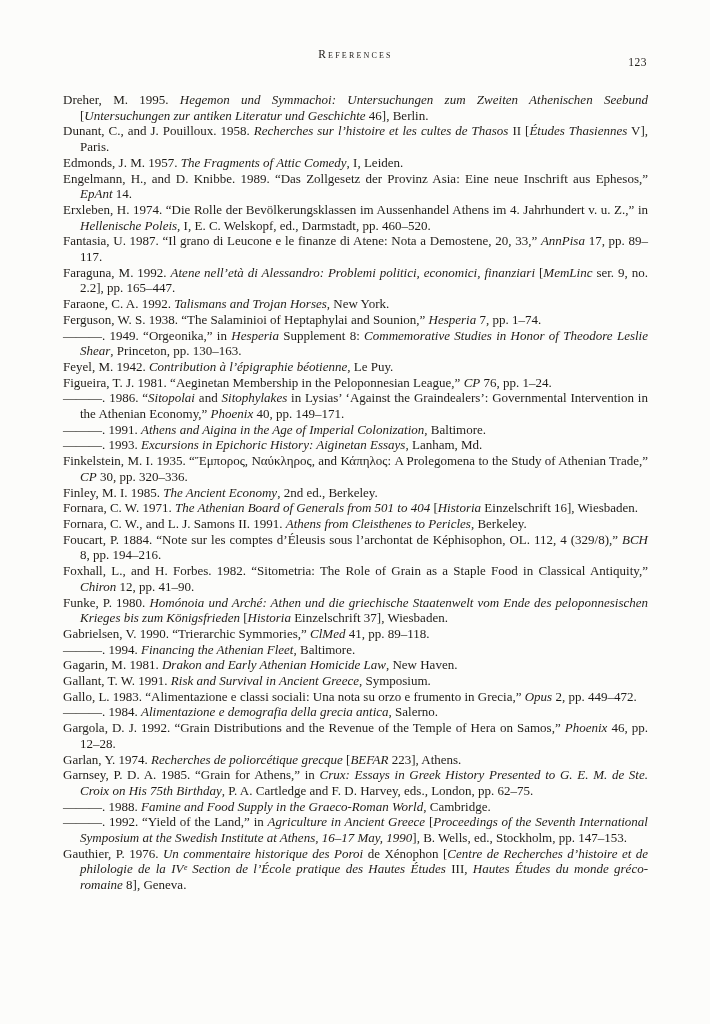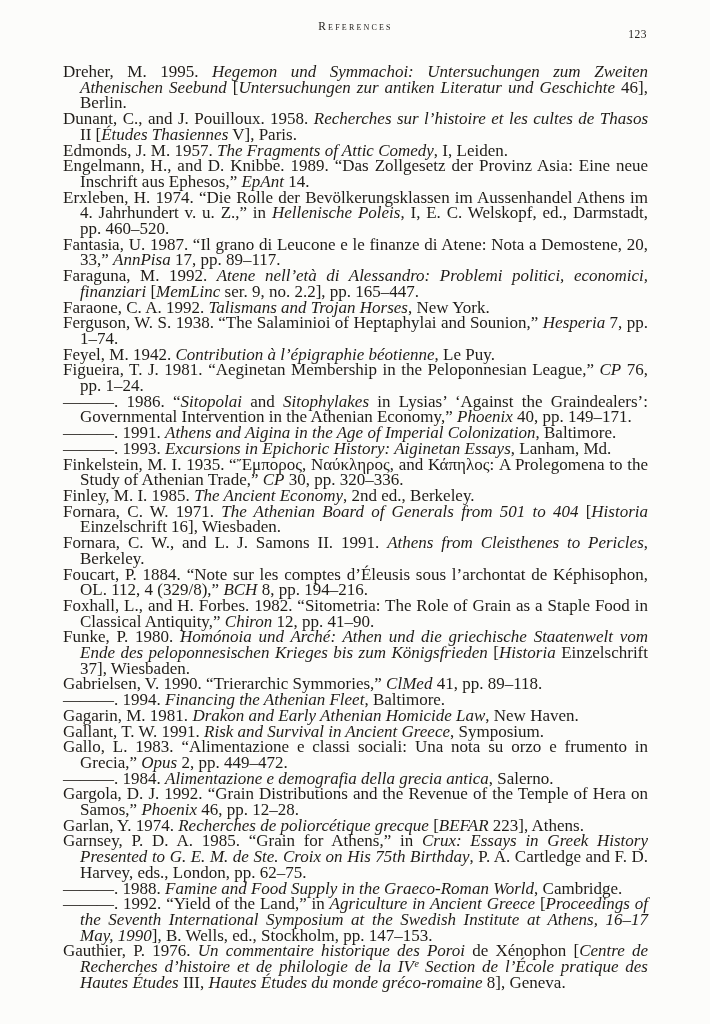--- a/index.html
+++ b/index.html
@@ -3,36 +3,36 @@
 <meta charset="utf-8">
 <style>
   html, body { margin: 0; padding: 0; }
   body {
     width: 710px; height: 1024px;
     background: #fcfcfa;
     color: #1f1c18;
     font-family: "Liberation Serif", "DejaVu Serif", serif;
     overflow: hidden;
   }
-  .page { padding: 20px 62px 0 63px; box-sizing: border-box; }
+  .page { padding: 48px 62px 0 63px; box-sizing: border-box; }
   .running-head { position: relative; height: 15px; margin-bottom: 29px; }
   .running-head .title {
     position: absolute; left: 0; right: 0;
     text-align: center;
     font-variant: small-caps;
     letter-spacing: 2.2px;
     font-size: 11.5px;
   }
   .running-head .pageno {
     position: absolute; right: 1px; top: 8px;
     font-size: 11.5px;
     letter-spacing: 0.5px;
   }
   .entries {
-    font-size: 17px;
+    font-size: 13px;
     line-height: 15.7px;
     text-align: justify;
     text-justify: inter-word;
   }
   .entry { padding-left: 17px; text-indent: -17px; }
   .it { font-style: italic; }
 </style>
 </head>
 <body>
 
@@ -44,20 +44,21 @@
   <div class="entries">
       <div class="entry"><span>Dreher, M. 1995. </span><span class="it">Hegemon und Symmachoi: Untersuchungen zum Zweiten Athenischen Seebund</span><span> [</span><span class="it">Untersuchungen zur antiken Literatur und Geschichte</span><span> 46], Berlin.</span></div>
       <div class="entry"><span>Dunant, C., and J. Pouilloux. 1958. </span><span class="it">Recherches sur l’histoire et les cultes de Thasos</span><span> II [</span><span class="it">Études Thasiennes</span><span> V], Paris.</span></div>
       <div class="entry"><span>Edmonds, J. M. 1957. </span><span class="it">The Fragments of Attic Comedy</span><span>, I, Leiden.</span></div>
       <div class="entry"><span>Engelmann, H., and D. Knibbe. 1989. “Das Zollgesetz der Provinz Asia: Eine neue Inschrift aus Ephesos,” </span><span class="it">EpAnt</span><span> 14.</span></div>
       <div class="entry"><span>Erxleben, H. 1974. “Die Rolle der Bevölkerungsklassen im Aussenhandel Athens im 4. Jahrhundert v. u. Z.,” in </span><span class="it">Hellenische Poleis</span><span>, I, E. C. Welskopf, ed., Darmstadt, pp. 460–520.</span></div>
       <div class="entry"><span>Fantasia, U. 1987. “Il grano di Leucone e le finanze di Atene: Nota a Demostene, 20, 33,” </span><span class="it">AnnPisa</span><span> 17, pp. 89–117.</span></div>
       <div class="entry"><span>Faraguna, M. 1992. </span><span class="it">Atene nell’età di Alessandro: Problemi politici, economici, finanziari</span><span> [</span><span class="it">MemLinc</span><span> ser. 9, no. 2.2], pp. 165–447.</span></div>
       <div class="entry"><span>Faraone, C. A. 1992. </span><span class="it">Talismans and Trojan Horses</span><span>, New York.</span></div>
       <div class="entry"><span>Ferguson, W. S. 1938. “The Salaminioi of Heptaphylai and Sounion,” </span><span class="it">Hesperia</span><span> 7, pp. 1–74.</span></div>
+      <div class="entry"><span>———. 1949. “Orgeonika,” in </span><span class="it">Hesperia</span><span> Supplement 8: </span><span class="it">Commemorative Studies in Honor of Theodore Leslie Shear</span><span>, Princeton, pp. 130–163.</span></div>
       <div class="entry"><span>Feyel, M. 1942. </span><span class="it">Contribution à l’épigraphie béotienne</span><span>, Le Puy.</span></div>
       <div class="entry"><span>Figueira, T. J. 1981. “Aeginetan Membership in the Peloponnesian League,” </span><span class="it">CP</span><span> 76, pp. 1–24.</span></div>
       <div class="entry"><span>———. 1986. “</span><span class="it">Sitopolai</span><span> and </span><span class="it">Sitophylakes</span><span> in Lysias’ ‘Against the Graindealers’: Governmental Intervention in the Athenian Economy,” </span><span class="it">Phoenix</span><span> 40, pp. 149–171.</span></div>
       <div class="entry"><span>———. 1991. </span><span class="it">Athens and Aigina in the Age of Imperial Colonization</span><span>, Baltimore.</span></div>
       <div class="entry"><span>———. 1993. </span><span class="it">Excursions in Epichoric History: Aiginetan Essays</span><span>, Lanham, Md.</span></div>
       <div class="entry"><span>Finkelstein, M. I. 1935. “Ἔμπορος, Ναύκληρος, and Κάπηλος: A Prolegomena to the Study of Athenian Trade,” </span><span class="it">CP</span><span> 30, pp. 320–336.</span></div>
       <div class="entry"><span>Finley, M. I. 1985. </span><span class="it">The Ancient Economy</span><span>, 2nd ed., Berkeley.</span></div>
       <div class="entry"><span>Fornara, C. W. 1971. </span><span class="it">The Athenian Board of Generals from 501 to 404</span><span> [</span><span class="it">Historia</span><span> Einzelschrift 16], Wiesbaden.</span></div>
       <div class="entry"><span>Fornara, C. W., and L. J. Samons II. 1991. </span><span class="it">Athens from Cleisthenes to Pericles</span><span>, Berkeley.</span></div>
       <div class="entry"><span>Foucart, P. 1884. “Note sur les comptes d’Éleusis sous l’archontat de Képhisophon, OL. 112, 4 (329/8),” </span><span class="it">BCH</span><span> 8, pp. 194–216.</span></div>

